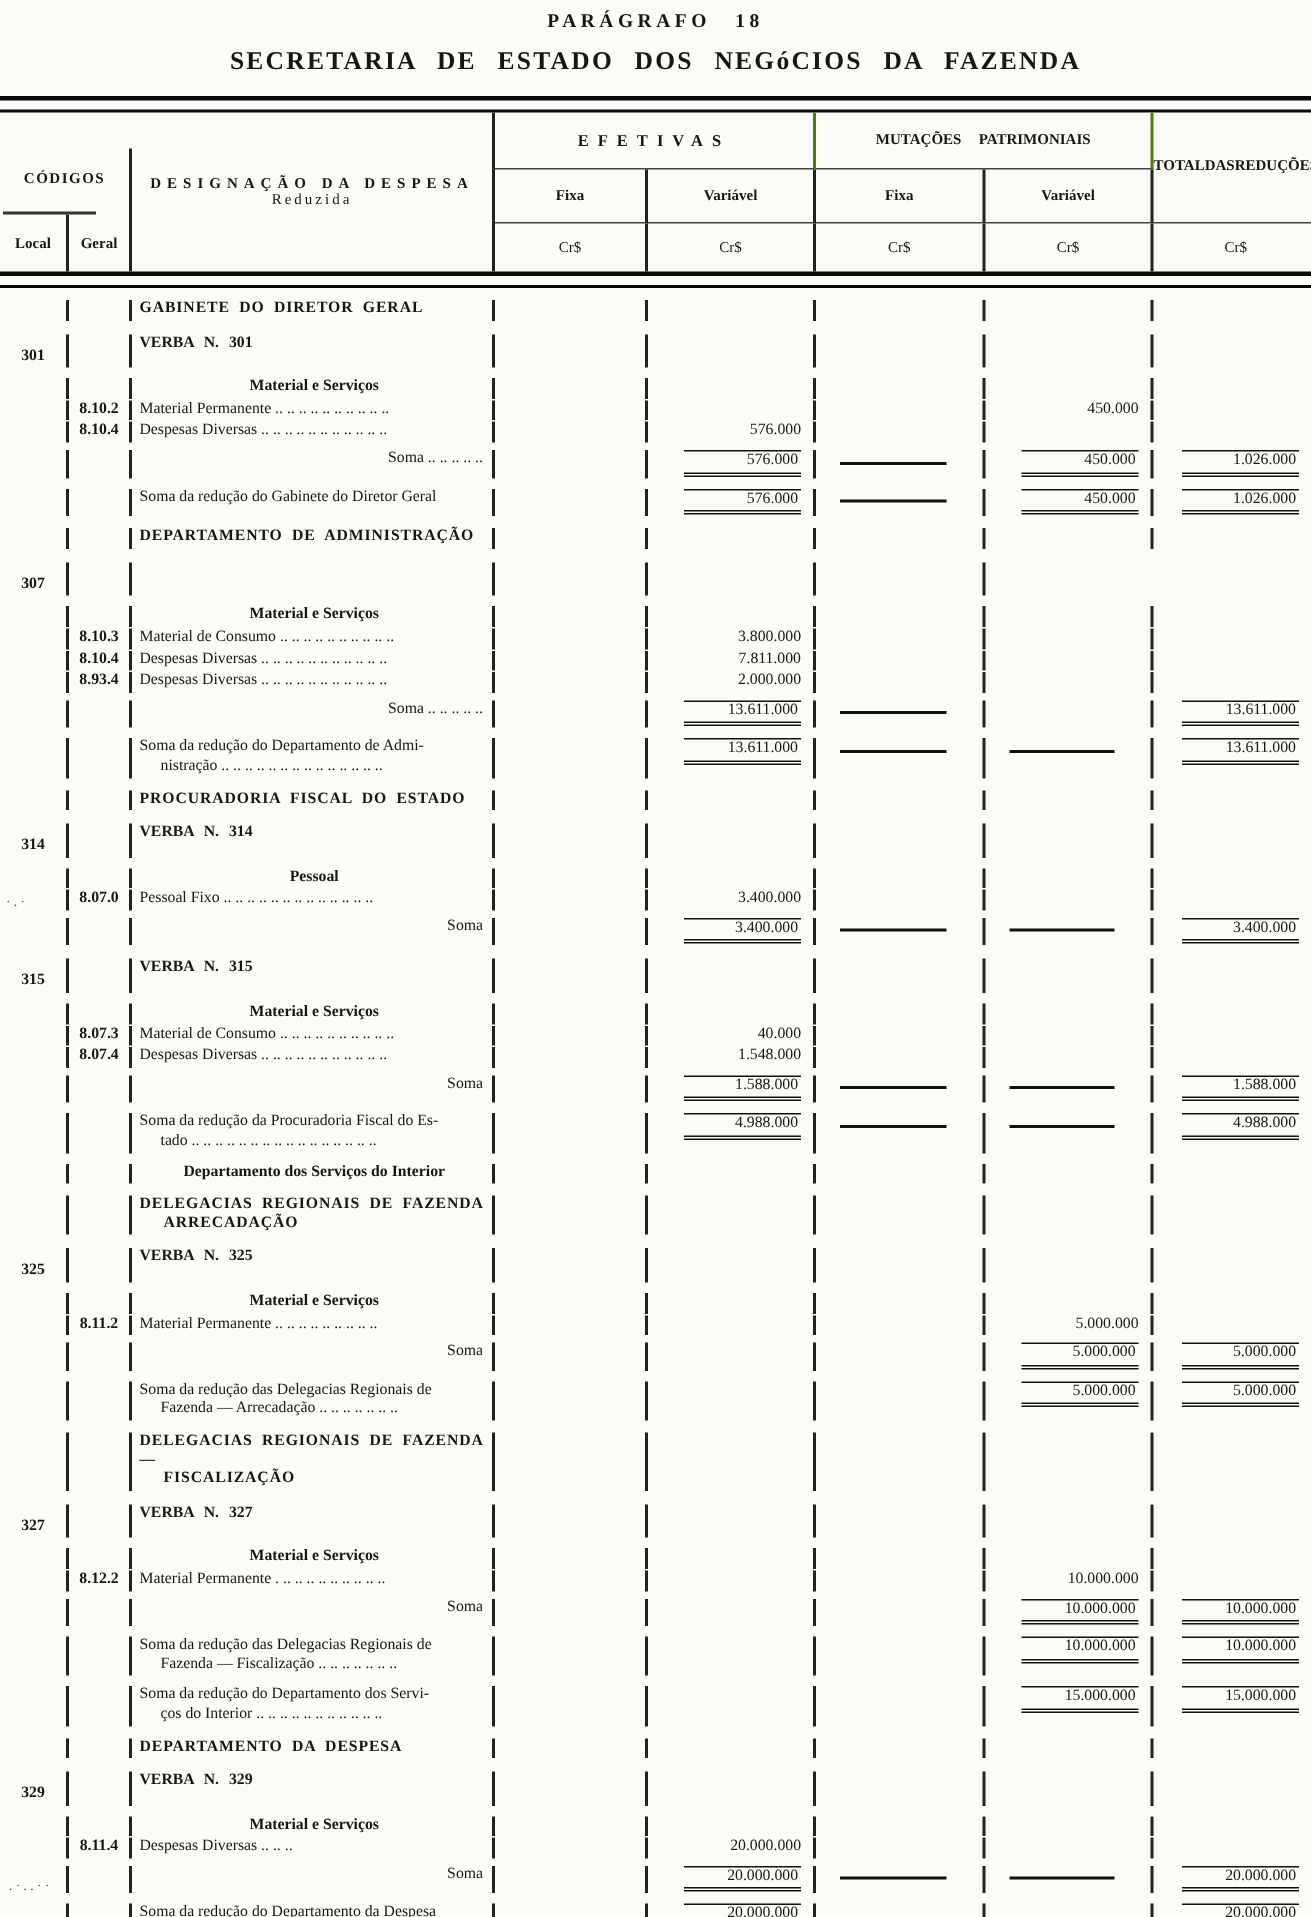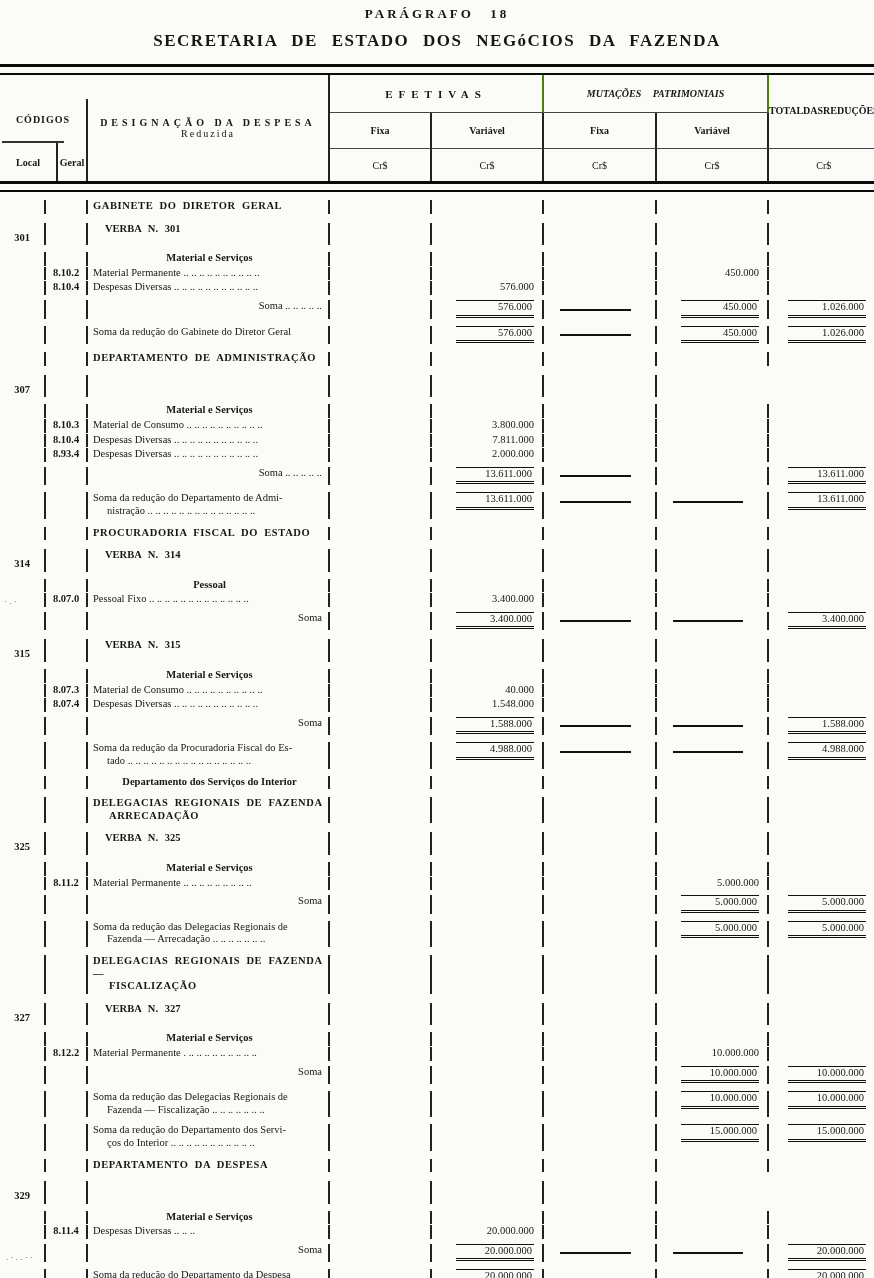--- a/index.html
+++ b/index.html
@@ -27,36 +27,36 @@
   .thead .grid{grid-template-rows:38px 36px 32px;}
   .hcell{position:relative;font-size:10px;}
   .codes-box{
     grid-column:1/3;grid-row:1/4;border-right:2px solid #222;
     display:flex;flex-direction:column;margin-top:24px;
   }
   .codes-title{flex:0 0 40px;display:flex;align-items:center;justify-content:center;font-weight:bold;letter-spacing:1px;}
   .codes-rule{width:62px;border-top:2px solid #333;margin:2px 0 0 2px;}
   .codes-sub{flex:1;display:flex;align-items:center;}
   .codes-sub .sub{font-weight:bold;display:flex;align-items:center;justify-content:center;height:100%;}
-  .codes-sub .sub.loc{width:56px;}
+  .codes-sub .sub.loc{width:44px;}
   .codes-sub .sub.ger{width:42px;border-left:2px solid #222;flex:1;}
   .desig-box{
     grid-column:3/4;grid-row:1/4;border-right:2px solid #222;
     display:flex;flex-direction:column;align-items:center;justify-content:center;
   }
   .desig-main{font-weight:bold;letter-spacing:4px;}
   .desig-sub{letter-spacing:2px;}
   .efet-box{grid-column:4/6;}
   .mut-box{grid-column:6/8;}
   .span-box{
     grid-row:1/2;border-right:2px solid #4d7c0f;border-bottom:1px solid #444;
     display:flex;align-items:center;justify-content:center;font-weight:bold;
   }
   .efet-box{letter-spacing:6px;font-size:11px;}
-  .mut-box{word-spacing:9px;font-style:italic;}
+  .mut-box{word-spacing:9px;}
   .total-box{
     grid-column:8/9;grid-row:1/3;border-bottom:1px solid #444;
     display:flex;flex-direction:row;align-items:center;justify-content:center;
     font-weight:bold;line-height:1.25;
   }
   .subhead{
     grid-row:2/3;border-right:2px solid #222;border-bottom:1px solid #444;
     display:flex;align-items:center;justify-content:center;font-weight:bold;
   }
   .unit{
@@ -75,21 +75,21 @@
   .r-section{padding-top:8px;}
   .r-verba{padding-top:9px;}
   .r-group{padding-top:7px;}
   .r-item{padding-top:1px;}
   .r-soma{padding-top:5px;}
   .r-somared{padding-top:7px;}
   .trow{box-sizing:border-box;}
   .trow .lbl{display:block;}
   .l-section .lbl{font-weight:bold;letter-spacing:.6px;word-spacing:3px;}
   .l-section .lbl2{padding-left:16px;}
-  .l-verba .lbl{font-weight:bold;word-spacing:4px;margin-left:12px;}
+  .l-verba .lbl{font-weight:bold;word-spacing:4px;}
   .l-group .lbl{font-weight:bold;text-align:center;}
   .l-item .lbl{white-space:nowrap;overflow:hidden;}
   .l-soma .lbl{text-align:right;padding-right:4px;}
   .l-somared .lbl2{padding-left:14px;}
   .dash{display:inline-block;width:68%;border-top:2px solid #111;vertical-align:middle;margin-top:6px;}
   .c-num .num{display:inline-block;}
   .c-num .sv{
     border-top:1px solid #111;border-bottom:3px double #111;
     padding:0 2px 1px 2px;min-width:74px;text-align:right;
   }
@@ -634,20 +634,23 @@
         </div>
         <div class="cell c-num"></div>
         <div class="cell c-num"></div>
         <div class="cell c-num"></div>
         <div class="cell c-num"></div>
         <div class="cell c-num"></div>
       </div>
       <div class="trow grid r-verba">
         <div class="cell c-local">329</div>
         <div class="cell c-geral"></div>
+        <div class="cell c-label l-verba">
+          <div class="lbl">VERBA N. 329</div>
+        </div>
         <div class="cell c-num"></div>
         <div class="cell c-num"></div>
         <div class="cell c-num"></div>
         <div class="cell c-num"></div>
         <div class="cell c-num"></div>
       </div>
       <div class="trow grid r-group">
         <div class="cell c-local"></div>
         <div class="cell c-geral"></div>
         <div class="cell c-label l-group">

